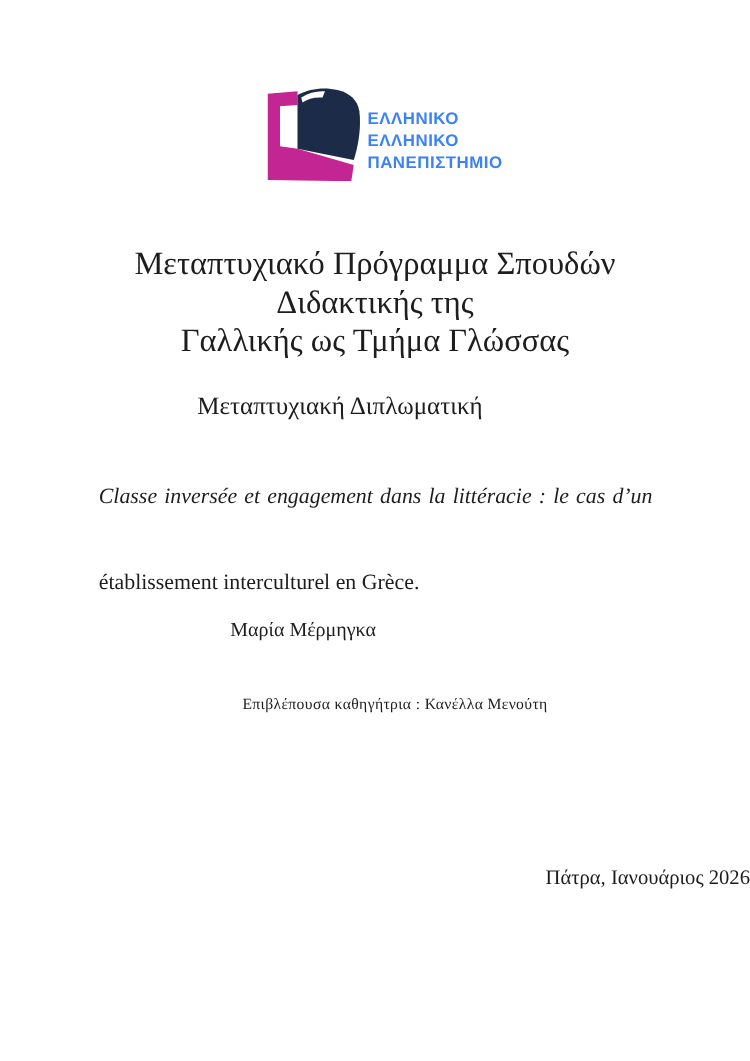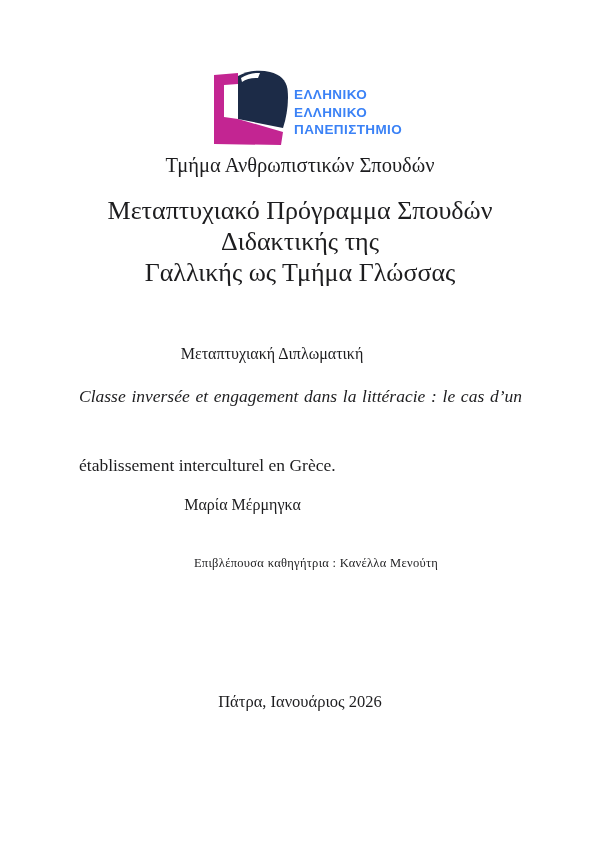--- a/index.html
+++ b/index.html
@@ -44,23 +44,22 @@
     width: 450px;
     text-align: center;
     font-size: 26px;
     line-height: 31px;
   }
   .thesis-type {
     position: absolute;
     top: 308px; left: 0;
     width: 544px;
     text-align: center;
-    font-size: 16px;
+    font-size: 20px;
     line-height: 35px;
-    margin-top: 28px;
   }
   .title-fr {
     position: absolute;
     top: 382px; left: 79px;
     width: 443px;
     font-size: 17.5px;
     line-height: 28.5px;
   }
   .title-fr .line-justified { text-align: justify; text-align-last: justify; font-style: italic; }
   .title-fr .line-left { text-align: left; margin-top: 40px; }
@@ -77,21 +76,21 @@
     width: 600px;
     text-align: center;
     font-size: 12.5px;
     letter-spacing: 0.3px;
     margin-left: 16px;
   }
   .place-date {
     position: absolute;
     top: 692px; left: 0;
     width: 600px;
-    text-align: center;
+    text-align: right;
     font-size: 16.5px;
   }
 </style>
 </head>
 <body>
 
 <div class="page">
 
   <div class="logo-group">
     <svg class="logo-emblem" width="74" height="76" viewBox="0 0 74 76" aria-hidden="true">
@@ -102,21 +101,20 @@
 
       <path fill="#ffffff" d="M27,9 C33,5 40,3.5 46,4 L44,9 C38,8.5 32,10 28,13 Z"></path>
     </svg>
     <div class="logo-text">
       <div>ΕΛΛΗΝΙΚΟ</div>
       <div>ΕΛΛΗΝΙΚΟ</div>
       <div>ΠΑΝΕΠΙΣΤΗΜΙΟ</div>
     </div>
   </div>
 
-  <div class="department">Τμήμα Ανθρωπιστικών Σπουδών</div>
 
   <div class="program">
     <div>Μεταπτυχιακό Πρόγραμμα Σπουδών Διδακτικής της</div>
     <div>Γαλλικής ως Τμήμα Γλώσσας</div>
   </div>
 
   <div class="thesis-type">
     <div>Μεταπτυχιακή Διπλωματική</div>
   </div>
 

